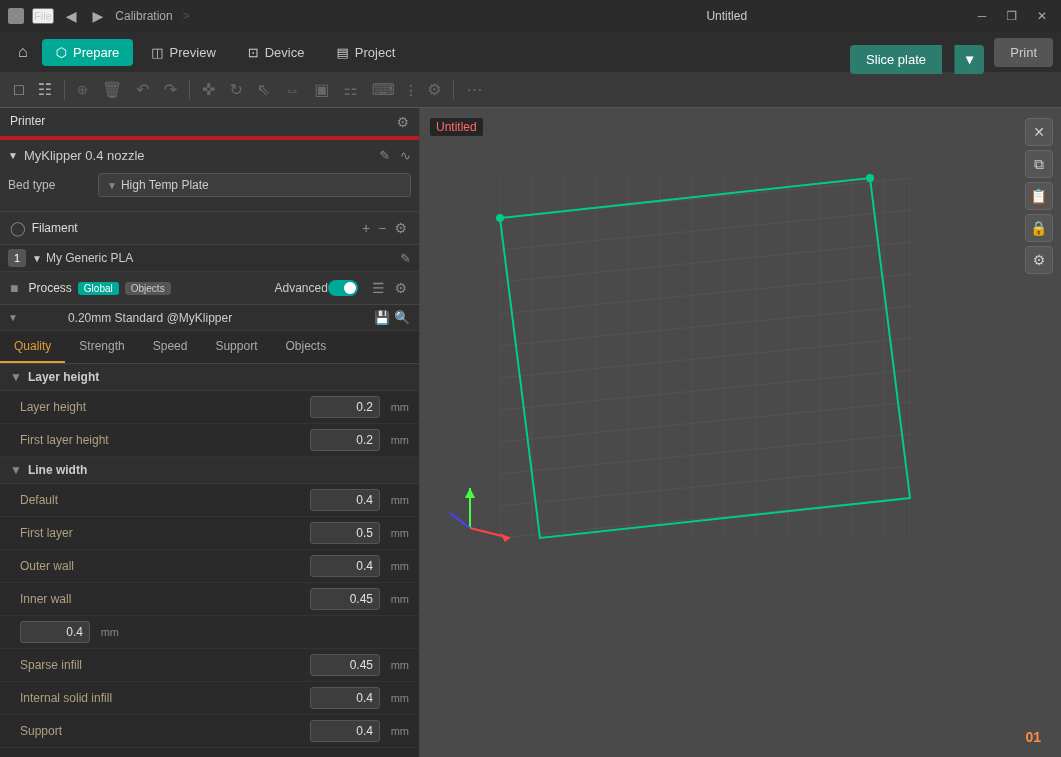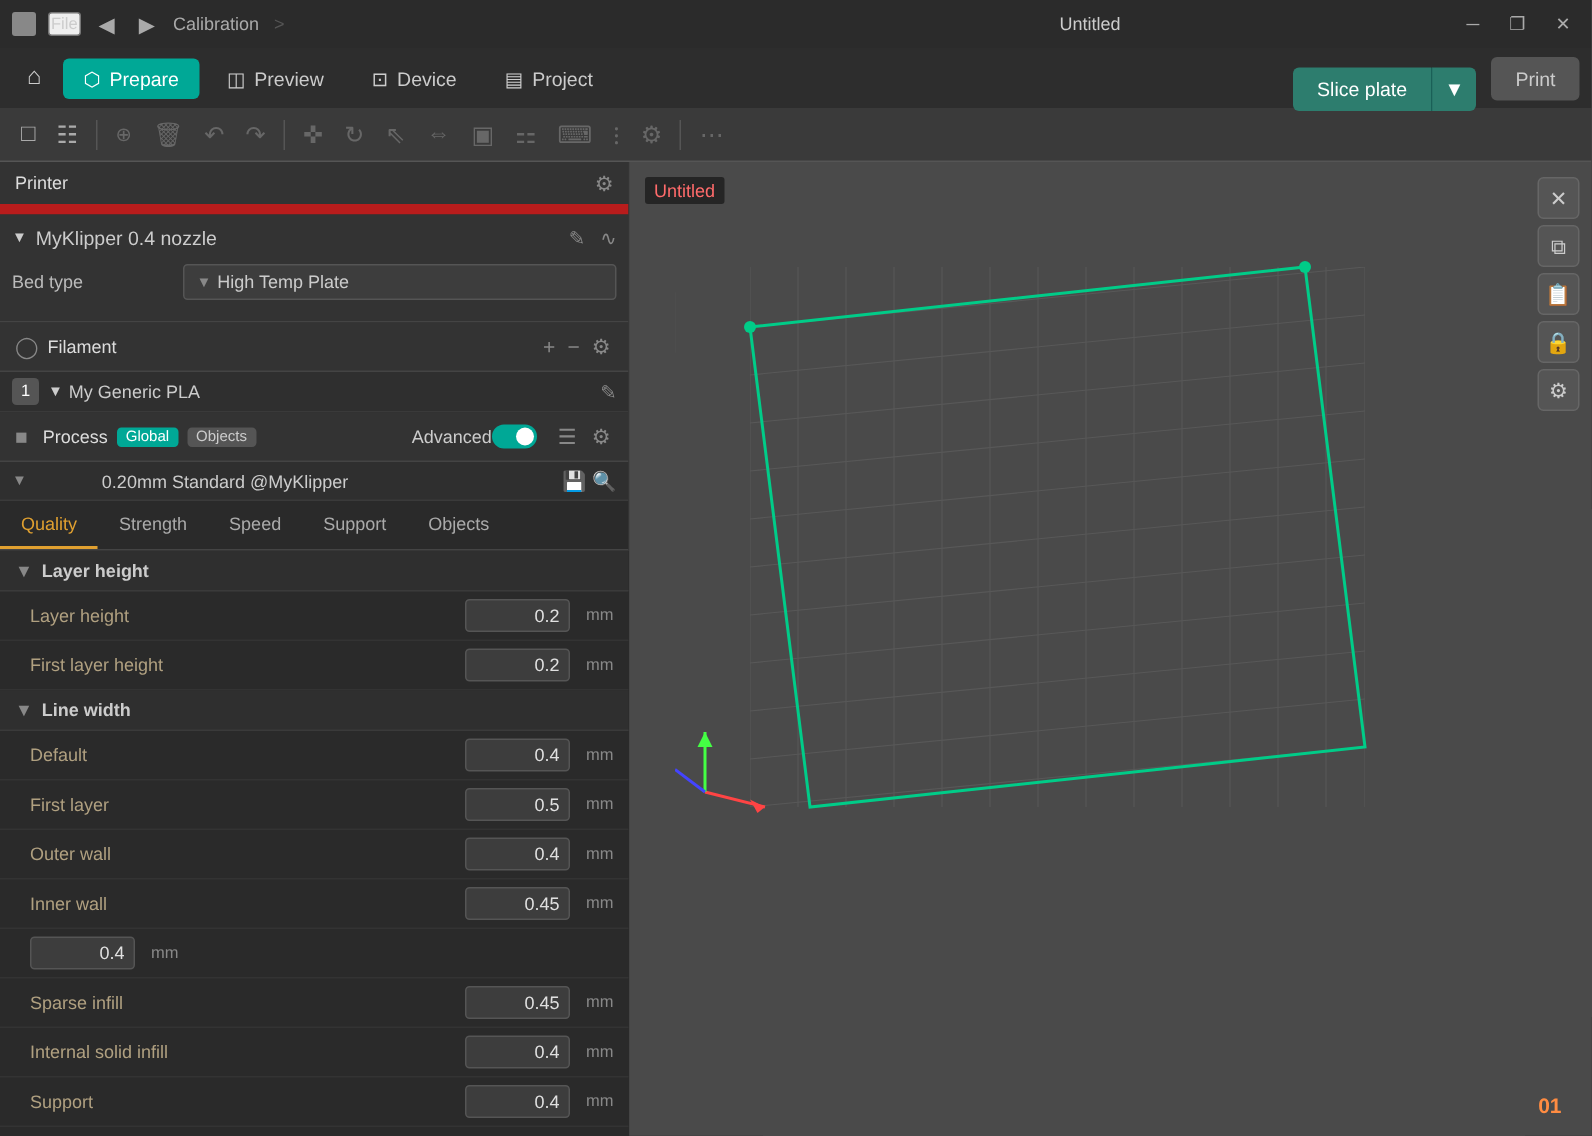--- a/index.html
+++ b/index.html
@@ -14,44 +14,44 @@
     .titlebar-app-name { color: #aaa; font-size: 12px; }
     .titlebar-title { color: #ccc; font-size: 12px; flex: 1; text-align: center; }
     .titlebar-controls { display: flex; gap: 8px; }
     .titlebar-ctrl { background: none; border: none; color: #aaa; cursor: pointer; font-size: 12px; padding: 2px 6px; }
 
     
     .navbar { display: flex; align-items: center; background: #2d2d2d; height: 40px; padding: 0 8px; gap: 4px; }
     .nav-btn { display: flex; align-items: center; gap: 6px; padding: 6px 14px; border: none; border-radius: 4px; cursor: pointer; font-size: 13px; color: #ccc; background: transparent; }
     .nav-btn.active { background: #00a896; color: white; }
     .nav-spacer { flex: 1; }
-    .slice-btn-group { display: flex; align-items: center; gap: 0; margin-top: 14px; }
+    .slice-btn-group { display: flex; align-items: center; gap: 12px; margin-top: 14px; }
     .slice-btn { background: #2d7d6e; border: none; color: white; padding: 7px 16px; cursor: pointer; font-size: 13px; border-radius: 4px 0 0 4px; }
     .slice-dropdown { background: #2d7d6e; border: none; color: white; padding: 7px 8px; cursor: pointer; border-radius: 0 4px 4px 0; border-left: 1px solid #1a6057; }
     .print-btn { background: #555; border: none; color: #ccc; padding: 7px 16px; cursor: pointer; font-size: 13px; border-radius: 4px; margin-left: 6px; }
 
     
     .toolbar { display: flex; align-items: center; background: #3a3a3a; height: 36px; padding: 0 8px; gap: 2px; border-bottom: 1px solid #555; }
     .toolbar-btn { background: none; border: none; color: #aaa; cursor: pointer; padding: 4px 6px; border-radius: 3px; font-size: 16px; }
     .toolbar-sep { width: 1px; height: 20px; background: #555; margin: 0 4px; }
 
     
     .main { display: flex; height: calc(757px - 32px - 40px - 36px); }
 
     
     .left-panel { width: 420px; background: #2a2a2a; display: flex; flex-direction: column; border-right: 1px solid #444; overflow: hidden; }
 
     
-    .section-header { display: flex; align-items: center; padding: 6px 10px; background: #333; border-bottom: 7px solid #b91c1c; }
+    .section-header { display: flex; padding: 6px 10px; background: #333; border-bottom: 4px solid #b91c1c; }
     .section-title { font-size: 12px; color: #ddd; flex: 1; }
     .section-gear { color: #888; cursor: pointer; font-size: 14px; margin-left: auto; }
 
     .printer-block { background: #333; padding: 4px 8px 8px 8px; border-bottom: 1px solid #444; }
     .printer-name { font-size: 13px; color: #ccc; padding: 4px 0; display: flex; align-items: center; gap: 6px; cursor: pointer; }
-    .bed-type-row { display: flex; align-items: center; padding: 6px 0; gap: 24px; }
+    .bed-type-row { display: flex; align-items: center; padding: 6px 0; }
     .bed-type-label { font-size: 12px; color: #bbb; width: 90px; }
     .bed-type-value { flex: 1; background: #3d3d3d; border: 1px solid #555; border-radius: 3px; padding: 4px 8px; color: #ccc; font-size: 12px; cursor: pointer; display: flex; align-items: center; gap: 4px; }
 
     
     .filament-header { display: flex; align-items: center; padding: 6px 10px; background: #333; border-bottom: 1px solid #444; }
     .filament-title { font-size: 12px; color: #ddd; flex: 1; }
     .filament-btns { display: flex; gap: 4px; }
     .filament-btn { background: none; border: none; color: #888; cursor: pointer; font-size: 14px; padding: 2px; }
 
     .filament-item { display: flex; align-items: center; padding: 4px 8px; background: #2f2f2f; border-bottom: 1px solid #3a3a3a; gap: 6px; }

